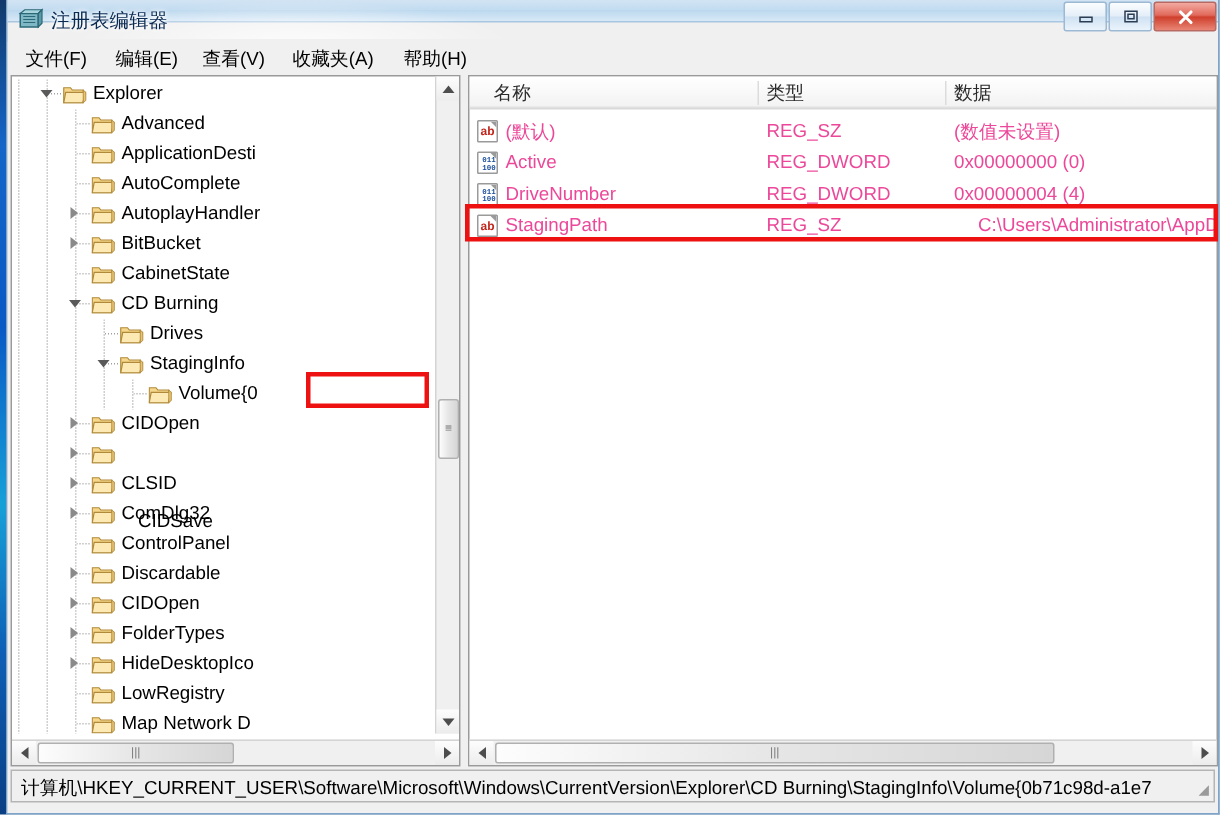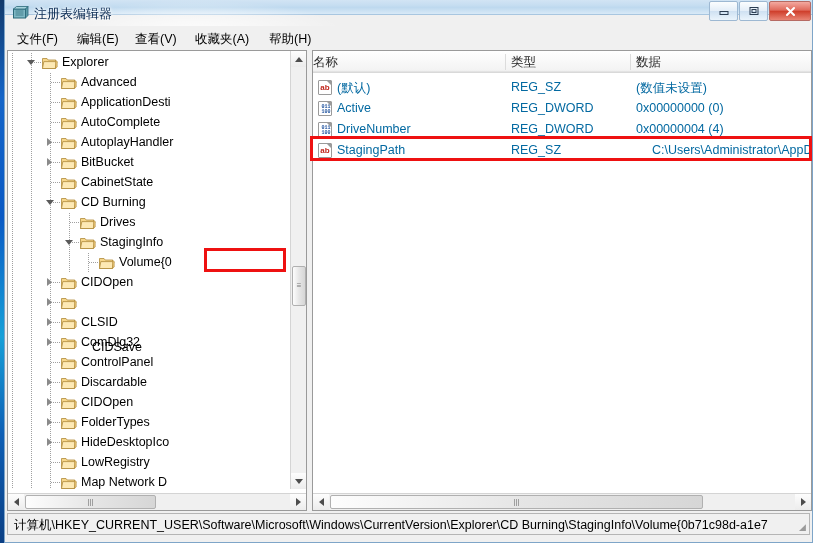--- a/index.html
+++ b/index.html
@@ -186,21 +186,21 @@
     font-size: 12.5px; color: #2b2b2b; white-space: nowrap;
   }
   .col-sep {
     position: absolute; top: 3px; width: 1px; height: 16px; background: #dcdcdc;
   }
   .list-row {
     position: absolute; left: 0; width: 498px; height: 21px;
     font-size: 12.5px; color: #000; white-space: nowrap;
   }
   .cell {
-    position: absolute; top: 3px; white-space: nowrap; font-size: 12.5px; color:#0369a1;
+    position: absolute; top: 3px; white-space: nowrap; font-size: 12.5px; color:#ec4899;
   }
   .val-icon {
     position: absolute; left: 5px; top: 3px; width: 14px; height: 15px;
     border: 1px solid #9a9a9a; background: #ffffff;
     border-radius: 1px;
     overflow: hidden;
   }
   .val-icon .fold {
     position: absolute; right: 0; top: 0; width: 0; height: 0;
     border-top: 4px solid #9a9a9a; border-left: 4px solid transparent;
@@ -636,21 +636,21 @@
           <div class="arrow-right"></div>
         </div>
       </div>
     </div>
 
     <div id="splitter"></div>
 
     <div id="list-pane">
 
       <div id="list-header">
-        <div class="col-head" style="left:0">名称</div>
+        <div class="col-head" style="left:16px">名称</div>
         <div class="col-sep" style="left:192px"></div>
         <div class="col-head" style="left:198px">类型</div>
         <div class="col-sep" style="left:317px"></div>
         <div class="col-head" style="left:323px">数据</div>
       </div>
 
       <div id="list-body">
           <div class="list-row" style="top: 26px;">
             <div class="val-icon">
               <span class="icon-ab">ab</span>

